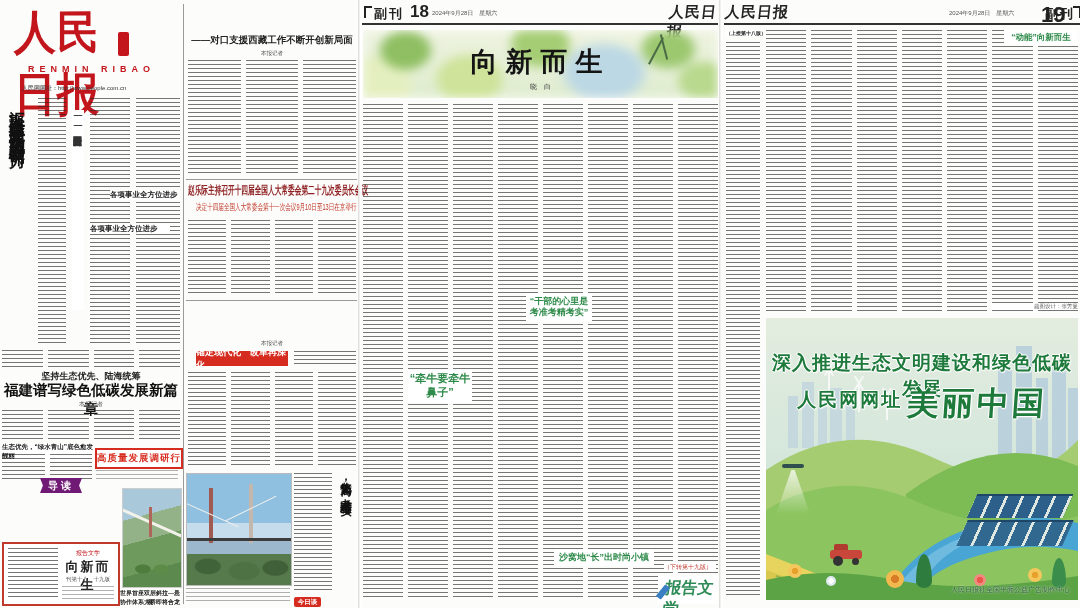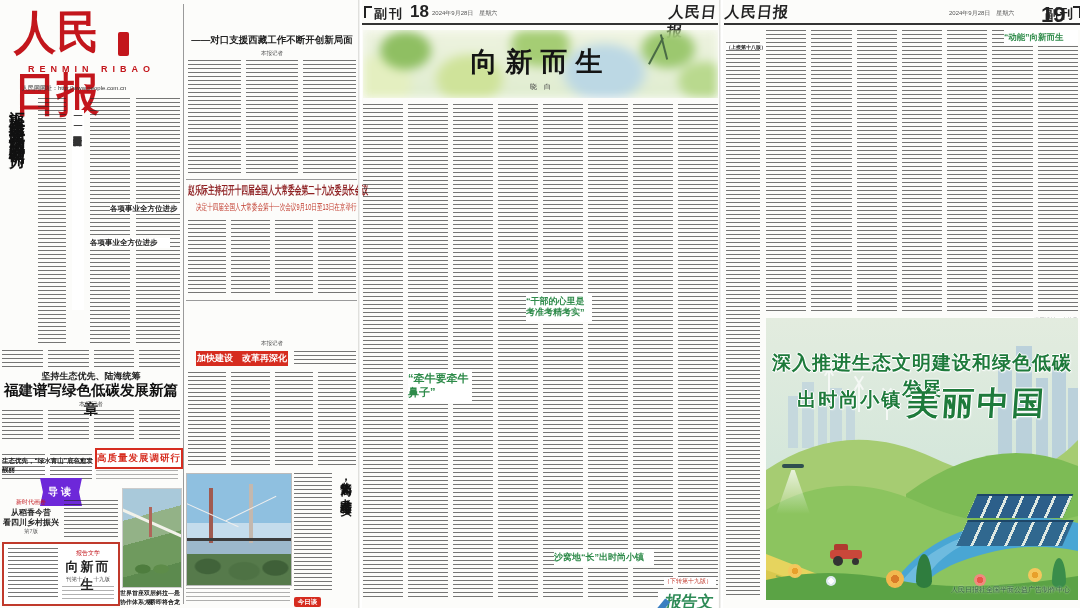--- a/index.html
+++ b/index.html
@@ -10,22 +10,22 @@
   .ser{font-family:"Liberation Serif","DejaVu Serif",serif;}
   .ctr{text-align:center;}
   .red{color:#c3161c;}
   .greek{background-image:repeating-linear-gradient(to bottom,rgba(35,35,35,.62) 0 1px,transparent 1px 4px);}
   .greek-light{background-image:repeating-linear-gradient(to bottom,rgba(60,60,60,.4) 0 1px,transparent 1px 4px);}
   .cols{display:flex;gap:5px;}
   .cols>.greek{flex:1;}
   .vert{writing-mode:vertical-rl;text-orientation:upright;}
   .hr{height:1px;background:#9a9a9a;}
   .vr{width:1px;background:#9a9a9a;}
-  .cross{color:#2e8b4a;font-weight:bold;background:#fff;line-height:1.25;}
-  .whitebg{background:#fff;margin-top:14px;}
+  .cross{color:#2e8b4a;font-weight:bold;background:#fff;text-align:center;line-height:1.25;}
+  .whitebg{background:#fff;}
   .badge-solid{background:#d62c1f;color:#fff;font-weight:bold;display:flex;align-items:center;justify-content:center;}
   .badge-line{border:2px solid #d62c1f;color:#d62c1f;font-weight:bold;display:flex;align-items:center;justify-content:center;background:#fff;}
   .fold{background:linear-gradient(90deg,#d8d8d4,#ffffff 60%);}
   .corner{width:6px;height:10px;border-left:2px solid #222;border-top:2px solid #222;}
   .corner-r{width:6px;height:10px;border-right:2px solid #222;border-top:2px solid #222;}
   .banner-bg{position:absolute;inset:0;filter:blur(5px);
     background:
       radial-gradient(40px 30px at 12% 30%, #8fbf62 0 55%, transparent 72%),
       radial-gradient(52px 38px at 30% 72%, #cfe39a 0 55%, transparent 72%),
       radial-gradient(46px 34px at 50% 22%, #a5cd74 0 55%, transparent 72%),
@@ -81,31 +81,24 @@
         <div class="greek"></div>
       </div>
     <div class="abs b whitebg" style="left:2px;top:443px;width:92px;font-size:6.5px;">生态优先，“绿水青山”底色愈发靓丽</div>
     <div class="abs cols" style="left:2px;top:454px;width:90px;height:26px;">
         <div class="greek"></div>
         <div class="greek"></div>
       </div>
     <div class="abs badge-line" style="left:95px;top:448px;width:84px;height:17px;font-size:9.5px;letter-spacing:1px;">高质量发展调研行</div>
     <div class="abs greek-light" style="left:96px;top:470px;width:82px;height:10px;"></div>
 
-    <div class="abs" style="left:40px;top:478px;width:42px;height:28px;background:#6d28d9;color:#fff;font-weight:bold;font-size:10px;
+    <div class="abs" style="left:40px;top:478px;width:42px;height:15px;background:#701a75;color:#fff;font-weight:bold;font-size:10px;
                 display:flex;align-items:center;justify-content:center;letter-spacing:3px;
                 clip-path:polygon(0 0,100% 0,93% 50%,100% 100%,0 100%,7% 50%);">导读</div>
 
-    <div class="abs" style="left:2px;top:498px;width:116px;height:40px;">
-      <div class="ctr red" style="position:absolute;left:0;top:0;width:58px;font-size:6px;">新时代画卷</div>
-      <div class="ctr b" style="position:absolute;left:0;top:9px;width:58px;font-size:8px;">从稻香今昔</div>
-      <div class="ctr b" style="position:absolute;left:0;top:19px;width:58px;font-size:8px;">看四川乡村振兴</div>
-      <div class="ctr" style="position:absolute;left:0;top:30px;width:58px;font-size:5.5px;color:#666;">第7版</div>
-      <div class="greek" style="position:absolute;left:62px;top:2px;width:54px;height:38px;"></div>
-    </div>
 
     <div class="abs" style="left:2px;top:542px;width:114px;height:60px;border:2px solid #c0392b;background:#fff;">
       <div class="greek" style="position:absolute;left:4px;top:4px;width:50px;height:52px;"></div>
       <div class="ctr red" style="position:absolute;left:56px;top:5px;width:56px;font-size:6px;">报告文学</div>
       <div class="ctr b ser" style="position:absolute;left:56px;top:14px;width:56px;font-size:13px;letter-spacing:2px;">向新而生</div>
       <div class="ctr" style="position:absolute;left:56px;top:32px;width:56px;font-size:5.5px;color:#555;">刊第十八、十九版</div>
       <div class="greek-light" style="position:absolute;left:58px;top:42px;width:52px;height:14px;"></div>
     </div>
 
     <div class="abs" style="left:122px;top:488px;width:58px;height:98px;overflow:hidden;border:1px solid #ccc;
@@ -132,21 +125,21 @@
     <div class="abs cols" style="left:188px;top:220px;width:168px;height:76px;">
         <div class="greek"></div>
         <div class="greek"></div>
         <div class="greek"></div>
         <div class="greek"></div>
       </div>
 
     <div class="abs hr" style="left:186px;top:300px;width:171px;"></div>
 
     <div class="abs ctr" style="left:238px;top:340px;width:68px;font-size:5.5px;color:#555;">本报记者</div>
-    <div class="abs badge-solid" style="left:196px;top:351px;width:92px;height:15px;font-size:9px;">加快建设　改革再深化</div>
+    <div class="abs badge-solid" style="left:196px;top:351px;width:92px;height:15px;font-size:9px;">锚定现代化　改革再深化</div>
     <div class="abs greek" style="left:294px;top:351px;width:62px;height:16px;"></div>
     <div class="abs cols" style="left:188px;top:372px;width:168px;height:94px;">
         <div class="greek"></div>
         <div class="greek"></div>
         <div class="greek"></div>
         <div class="greek"></div>
       </div>
 
     <div class="abs" style="left:186px;top:473px;width:104px;height:111px;overflow:hidden;border:1px solid #bbb;
                 background:linear-gradient(#8fc0e0 0 44%,#c4dcec 44% 58%,#9cb8cc 58% 72%,#567a4b 72% 100%);">
@@ -292,20 +285,20 @@
       <div class="flower" style="left:22px;top:246px;width:14px;height:14px;background:radial-gradient(circle,#e8a02c 0 30%,#f4c75c 30% 100%);"></div>
       <div class="flower" style="left:120px;top:252px;width:18px;height:18px;background:radial-gradient(circle,#d97c28 0 30%,#f2b94e 30% 100%);"></div>
       <div class="flower" style="left:60px;top:258px;width:10px;height:10px;background:radial-gradient(circle,#fff 0 40%,#dfeaf0 40% 100%);"></div>
       <div class="flower" style="left:208px;top:256px;width:12px;height:12px;background:radial-gradient(circle,#e8574a 0 40%,#f08a7e 40% 100%);"></div>
       <div class="flower" style="left:262px;top:250px;width:14px;height:14px;background:radial-gradient(circle,#e8a02c 0 30%,#f4c75c 30% 100%);"></div>
       <div style="position:absolute;left:150px;top:236px;width:16px;height:34px;background:#2f7d3e;border-radius:50% 50% 50% 50%/80% 80% 20% 20%;"></div>
       <div style="position:absolute;left:286px;top:240px;width:14px;height:30px;background:#3a8d4a;border-radius:50% 50% 50% 50%/80% 80% 20% 20%;"></div>
 
       <div class="abs psa-title ctr ser" style="left:0;top:32px;width:100%;font-size:19px;letter-spacing:1px;">深入推进生态文明建设和绿色低碳发展</div>
       <div class="abs ctr" style="left:0;top:64px;width:100%;">
-        <span class="psa-title ser" style="font-size:19px;vertical-align:8px;letter-spacing:2px;">出时尚小镇</span>
+        <span class="psa-title ser" style="font-size:19px;vertical-align:8px;letter-spacing:2px;">人民网网址</span>
         <span class="psa-title ser" style="font-size:32px;letter-spacing:3px;transform:skewX(-4deg);display:inline-block;">美丽中国</span>
       </div>
       <div class="abs" style="right:8px;bottom:5px;font-size:7px;color:#2f5c3a;text-shadow:0 0 2px #fff;">人民日报社全国平面公益广告制作中心</div>
     </div>
   </div>
 
 </div>
 
 </body></html>

